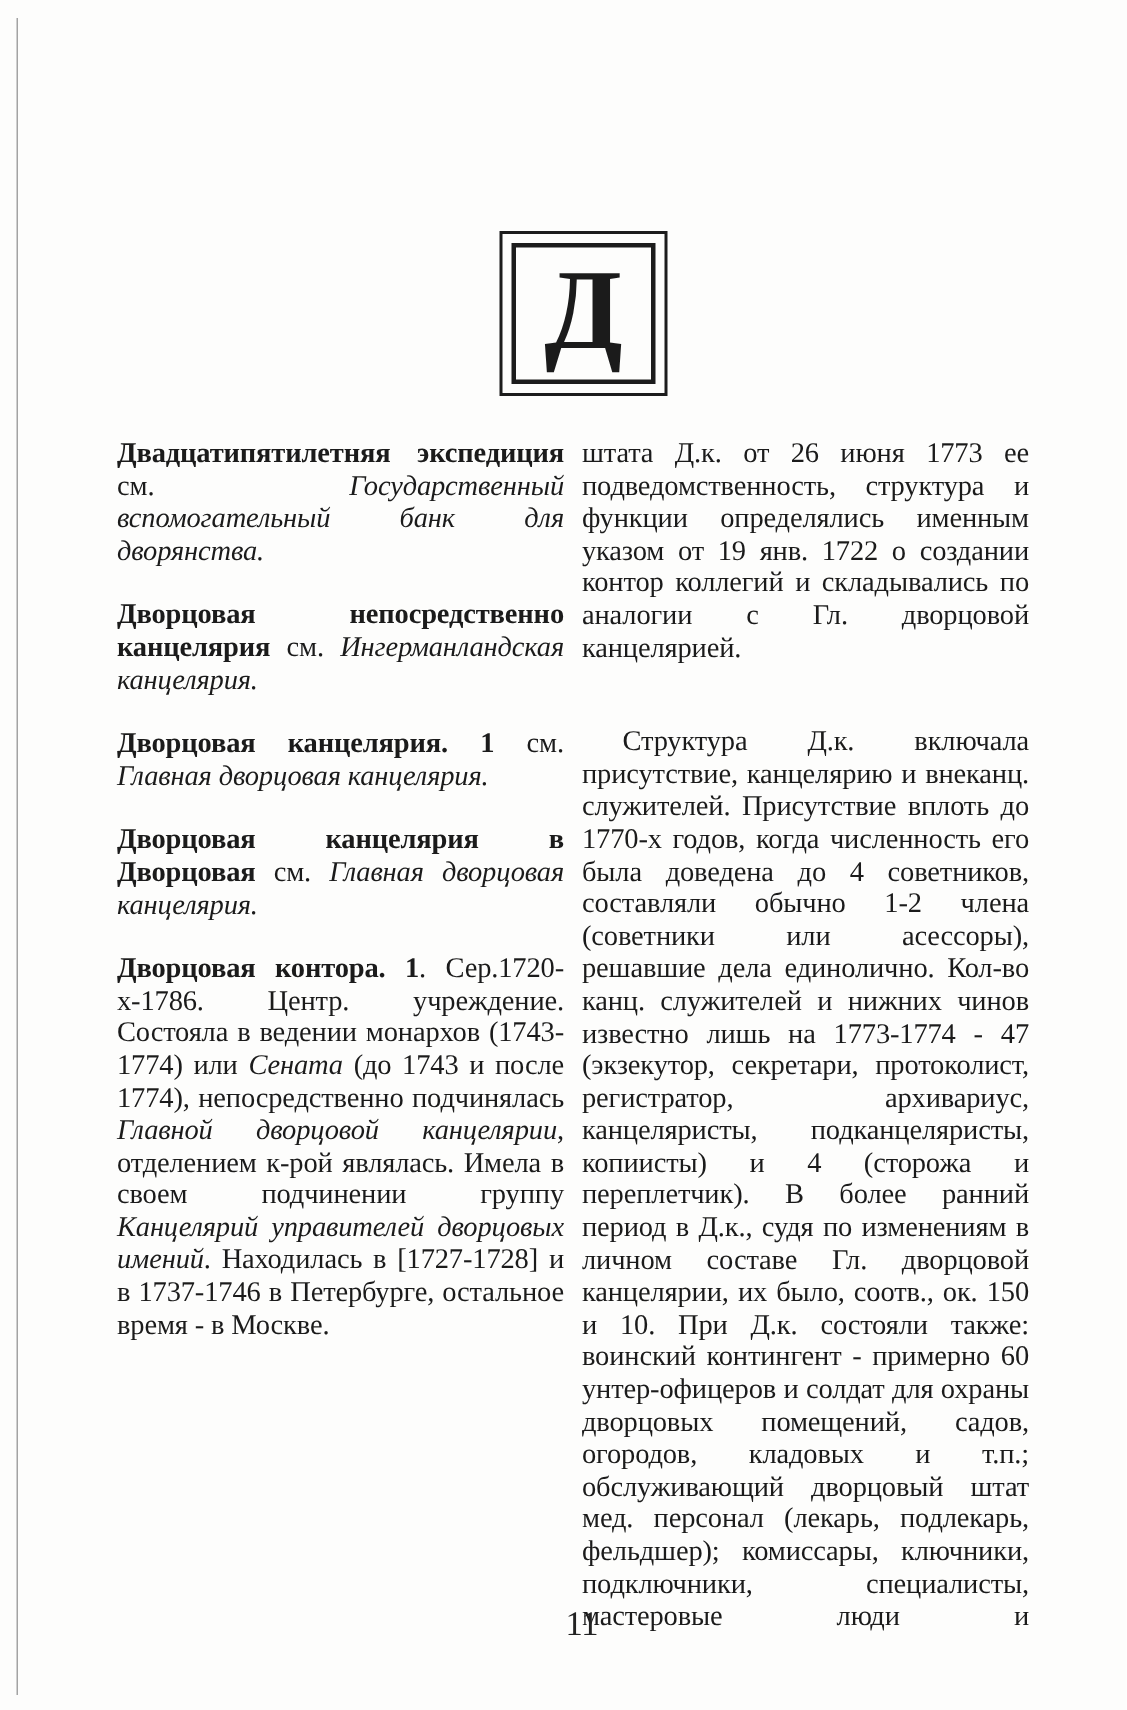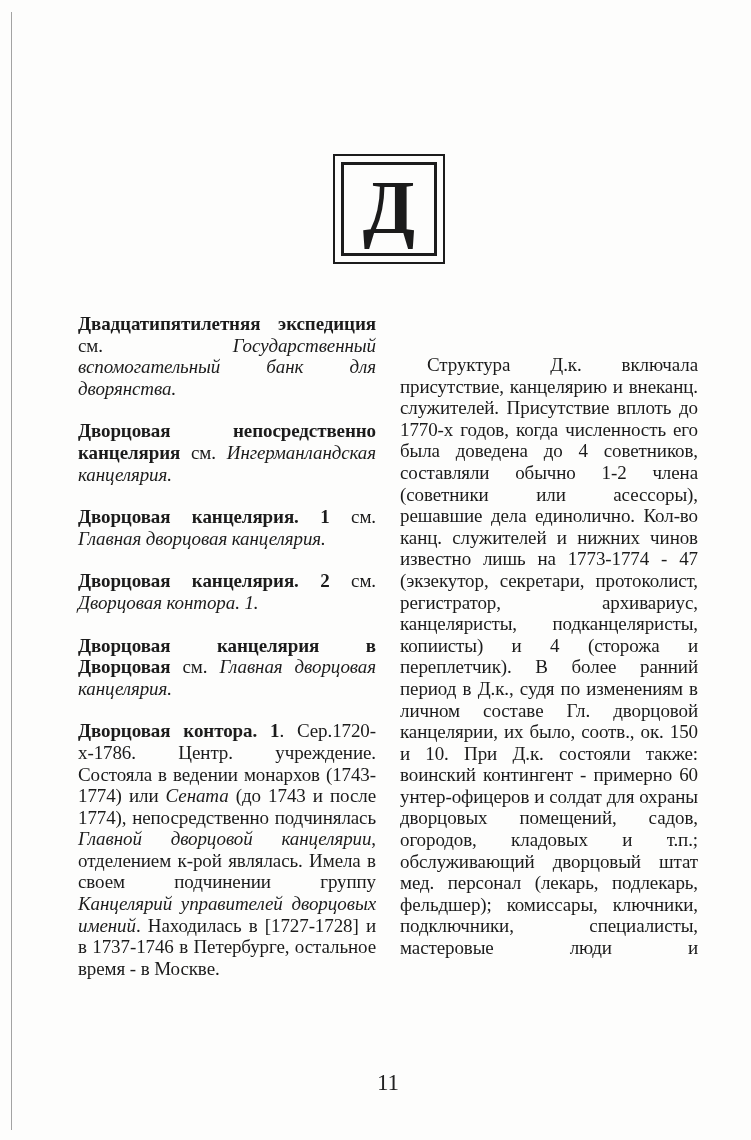--- a/index.html
+++ b/index.html
@@ -42,24 +42,24 @@
   }
   .dropcap {
     font-size: 76px;
     font-weight: bold;
     line-height: 1;
     transform: translateY(-2px);
   }
   
   .columns {
     position: absolute;
-    left: 78px; top: 313px;
+    left: 78px; top: 292px;
     width: 620px;
     display: flex;
-    gap: 24px;
+    gap: 12px;
   }
   .col {
     width: 298px;
     font-size: 19px;
     line-height: 21.6px;
     text-align: justify;
     letter-spacing: -0.1px;
   }
   .col p { margin: 0; }
   .col p.entry { margin-bottom: 21px; }
@@ -88,23 +88,23 @@
     <div class="dropcap-inner">
       <span class="dropcap">Д</span>
     </div>
   </div>
 
   <div class="columns">
     <div class="col" id="col-left">
         <p class="entry"><span class="b">Двадцатипятилетняя экспедиция</span><span> см. </span><span class="i">Государственный вспомогательный банк для дворянства.</span></p>
         <p class="entry"><span class="b">Дворцовая непосредственно канцелярия</span><span> см. </span><span class="i">Ингерманландская канцелярия.</span></p>
         <p class="entry"><span class="b">Дворцовая канцелярия. 1</span><span> см. </span><span class="i">Главная дворцовая канцелярия.</span></p>
-        <p class="entry"><span class="b">Дворцовая канцелярия. 2</span><span> см. </span><span class="i">Дворцовая контора. 1.</span></p>
         <p class="entry"><span class="b">Дворцовая канцелярия в Дворцовая</span><span> см. </span><span class="i">Главная дворцовая канцелярия.</span></p>
         <p class="entry no-gap"><span class="b">Дворцовая контора. 1</span><span>. Сер.1720-х-1786. Центр. учреждение. Состояла в ведении монархов (1743-1774) или </span><span class="i">Сената</span><span> (до 1743 и после 1774), непосредственно подчинялась </span><span class="i">Главной дворцовой канцелярии</span><span>, отделением к-рой являлась. Имела в своем подчинении группу </span><span class="i">Канцелярий управителей дворцовых имений</span><span>. Находилась в [1727-1728] и в 1737-1746 в Петербурге, остальное время - в Москве.</span></p>
       </div>
     <div class="col" id="col-right">
+        <p class="paragraph"><span>штата Д.к. от 26 июня 1773 ее подведомственность, структура и функции определялись именным указом от 19 янв. 1722 о создании контор коллегий и складывались по аналогии с Гл. дворцовой канцелярией.</span></p>
         <p class="paragraph indent cont"><span>Структура Д.к. включала присутствие, канцелярию и внеканц. служителей. Присутствие вплоть до 1770-х годов, когда численность его была доведена до 4 советников, составляли обычно 1-2 члена (советники или асессоры), решавшие дела единолично. Кол-во канц. служителей и нижних чинов известно лишь на 1773-1774 - 47 (экзекутор, секретари, протоколист, регистратор, архивариус, канцеляристы, подканцеляристы, копиисты) и 4 (сторожа и переплетчик). В более ранний период в Д.к., судя по изменениям в личном составе Гл. дворцовой канцелярии, их было, соотв., ок. 150 и 10. При Д.к. состояли также: воинский контингент - примерно 60 унтер-офицеров и солдат для охраны дворцовых помещений, садов, огородов, кладовых и т.п.; обслуживающий дворцовый штат мед. персонал (лекарь, подлекарь, фельдшер); комиссары, ключники, подключники, специалисты, мастеровые люди и</span></p>
       </div>
   </div>
 
   <div class="page-number">11</div>
 </div>
 
 </body></html>

